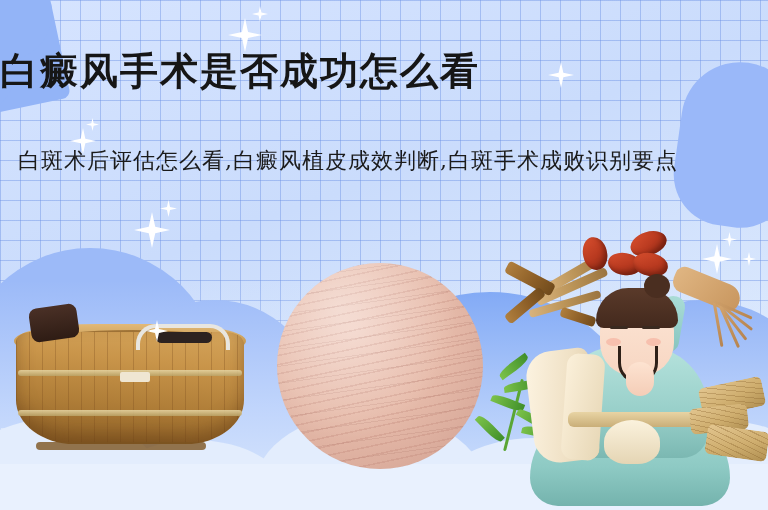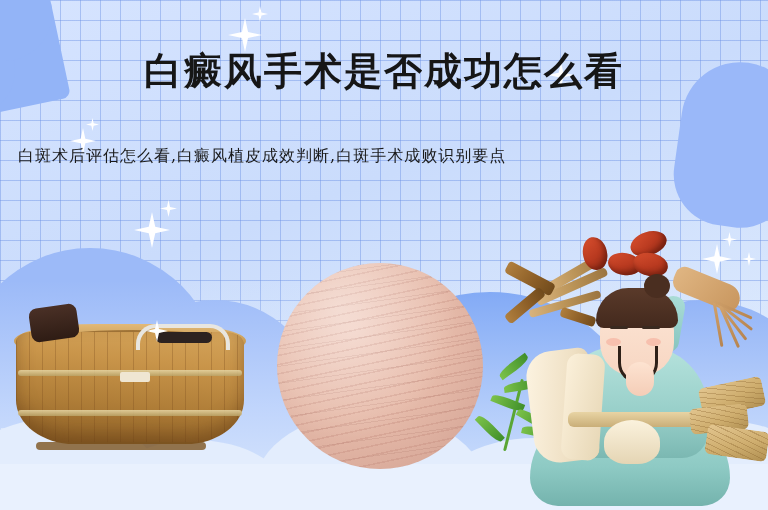--- a/index.html
+++ b/index.html
@@ -64,28 +64,28 @@
   .cloud-band{
     position:absolute;left:0;right:0;bottom:0;height:46px;background:#e9f1fe;pointer-events:none;
   }
   
   .spark{
     position:absolute;background:#ffffff;pointer-events:none;
     clip-path:polygon(50% 0%,59% 41%,100% 50%,59% 59%,50% 100%,41% 59%,0% 50%,41% 41%);
   }
   
   .title{
-    position:absolute;left:0;right:0;top:46px;text-align:center;
+    position:absolute;left:0;right:0;top:46px;text-align:left;
     font-size:38px;font-weight:700;color:#161616;letter-spacing:2px;
     font-family:"DejaVu Sans","Liberation Sans",sans-serif;
     white-space:nowrap;
   }
   .subtitle{
     position:absolute;left:18px;right:16px;top:145px;
-    font-size:16px;line-height:1.42;color:#1b1b1b;font-weight:400;
+    font-size:22px;line-height:1.42;color:#1b1b1b;font-weight:400;
     font-family:"DejaVu Serif","Liberation Serif",serif;
     letter-spacing:1px;word-break:break-all;
   }
   
   .skin-circle{
     position:absolute;left:277px;top:263px;width:206px;height:206px;border-radius:50%;
     overflow:hidden;
     background:
       repeating-linear-gradient(168deg, rgba(190,132,118,.30) 0 1.5px, rgba(255,255,255,0) 1.5px 9px),
       repeating-linear-gradient(172deg, rgba(160,104,92,.17) 0 1px, rgba(255,255,255,0) 1px 17px),

